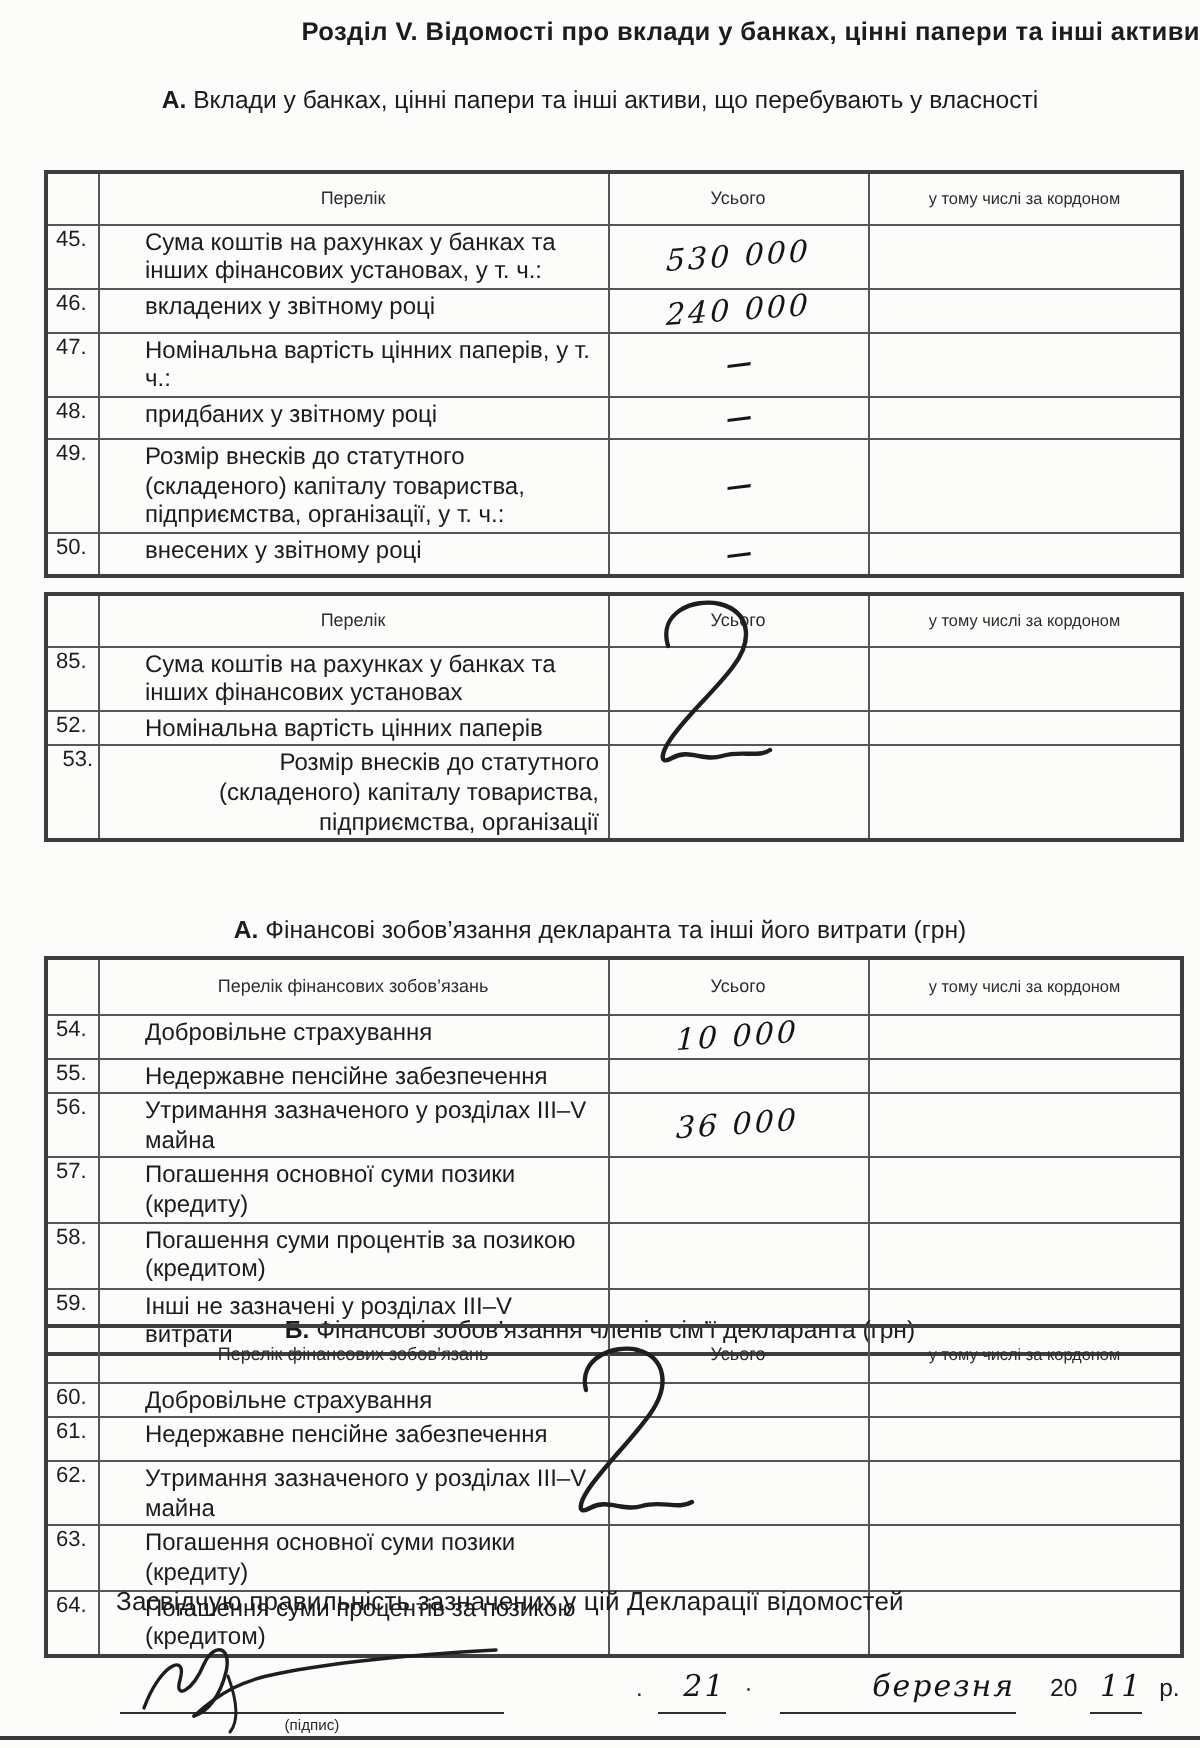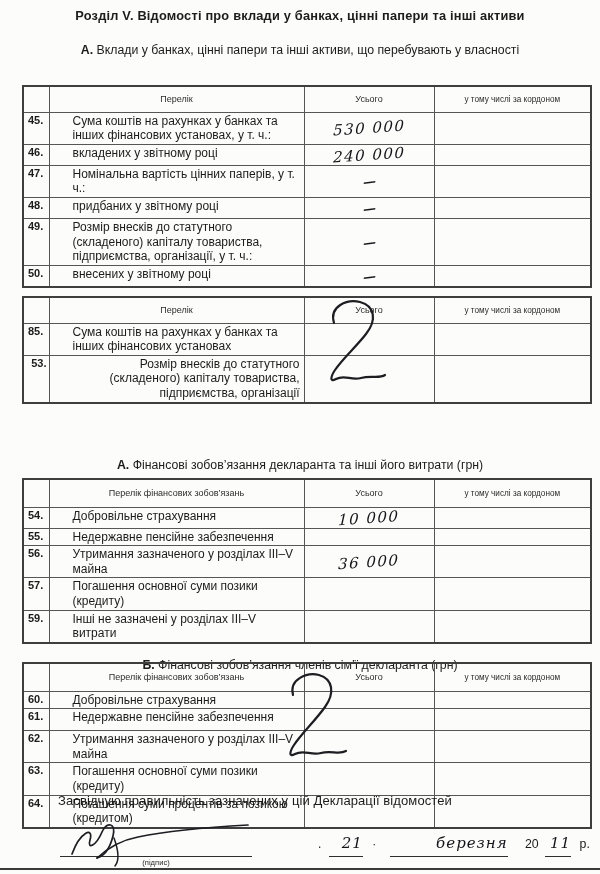--- a/index.html
+++ b/index.html
@@ -11,21 +11,21 @@
   }
   .abs { position:absolute; }
   .ctr { width:100%; text-align:center; }
   .sec-title { font-size:12.8px; font-weight:bold; letter-spacing:0.2px; }
   .sub-head { font-size:12.3px; line-height:17px; }
   .sub-head b { font-weight:bold; }
 
   table.decl { border-collapse:collapse; table-layout:fixed; width:568px;
                border:2px solid #3e3e3e; }
   table.decl td { border:1px solid #565656; overflow:hidden; }
-  td.num { font-weight:bold; font-size:11px; vertical-align:top; padding:1px 2px 0 4px; }
+  td.num { font-weight:normal; font-size:11px; vertical-align:top; padding:1px 2px 0 4px; }
   td.lbl { font-size:12px; line-height:1.22; vertical-align:top; padding:1px 4px 1px 23px; }
   td.hcell { font-size:9px; color:#2c2c2c; text-align:center; vertical-align:middle; padding:0 4px; }
   td.hcell.small { font-size:8.2px; }
   td.tot { position:relative; text-align:center; vertical-align:middle; }
   td.abr { }
 
   tr.h26 { height:26px; } tr.h28 { height:28px; } tr.h30 { height:30px; }
   tr.h15 { height:15px; } tr.h16 { height:16px; } tr.h17 { height:17px; }
   tr.h18 { height:18px; } tr.h22 { height:22px; } tr.h33 { height:33px; }
   tr.h36 { height:36px; } tr.h40 { height:40px;text-align:right; }
@@ -58,21 +58,21 @@
   .printed { font-size:12.3px; }
 
   .bottom-scan-line { position:absolute; left:0; top:868px; width:600px; height:2px;
                       background:#3a3a3a; }
 </style>
 </head>
 <body>
 
 <div class="page">
 
-  <div class="abs ctr sec-title" style="top:8px;">Розділ V. Відомості про вклади у банках, цінні папери та інші активи</div>
+  <div class="abs ctr sec-title" style="top:8px;text-align:right;">Розділ V. Відомості про вклади у банках, цінні папери та інші активи</div>
 
   <div class="abs ctr sub-head" style="top:42px;">
     <div><b>А.</b>&nbsp;<span>Вклади у банках, цінні папери та інші активи, що перебувають у власності</span></div>
   </div>
 
   <table class="decl abs" style="left:22px; top:85px;">
     <colgroup>
         <col style="width:26px">
         <col style="width:255px">
         <col style="width:130px">
@@ -138,20 +138,26 @@
       <td class="hcell">Перелік</td>
       <td class="hcell">Усього</td>
       <td class="hcell small">у тому числі за кордоном</td>
     </tr>
     <tr class="h30">
       <td class="num">85.</td>
       <td class="lbl">Сума коштів на рахунках у банках та інших фінансових установах</td>
       <td class="tot"></td>
       <td class="abr"></td>
     </tr>
+    <tr class="h16">
+      <td class="num">52.</td>
+      <td class="lbl">Номінальна вартість цінних паперів</td>
+      <td class="tot"></td>
+      <td class="abr"></td>
+    </tr>
     <tr class="h40">
       <td class="num">53.</td>
       <td class="lbl">Розмір внесків до статутного (складеного) капіталу товариства, підприємства, організації</td>
       <td class="tot"></td>
       <td class="abr"></td>
     </tr>
   </tbody>
     </table>
 
   <div class="overlay-mark" style="left:320px; top:297px;" aria-label="2">
@@ -196,20 +202,26 @@
       <td class="lbl">Утримання зазначеного у розділах III–V майна</td>
       <td class="tot"><span class="hand amt">36 000</span></td>
       <td class="abr"></td>
     </tr>
     <tr class="h17">
       <td class="num">57.</td>
       <td class="lbl">Погашення основної суми позики (кредиту)</td>
       <td class="tot"></td>
       <td class="abr"></td>
     </tr>
+    <tr class="h33">
+      <td class="num">58.</td>
+      <td class="lbl">Погашення суми процентів за позикою (кредитом)</td>
+      <td class="tot"></td>
+      <td class="abr"></td>
+    </tr>
     <tr class="h18">
       <td class="num">59.</td>
       <td class="lbl">Інші не зазначені у розділах III–V витрати</td>
       <td class="tot"></td>
       <td class="abr"></td>
     </tr>
   </tbody>
     </table>
 
   <div class="abs ctr sub-head" style="top:657px;">

